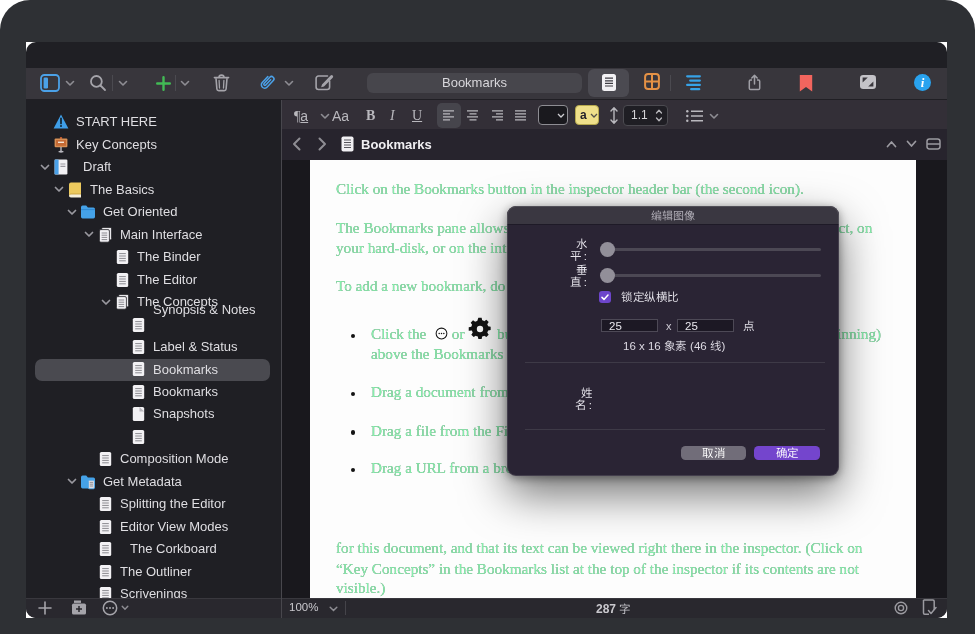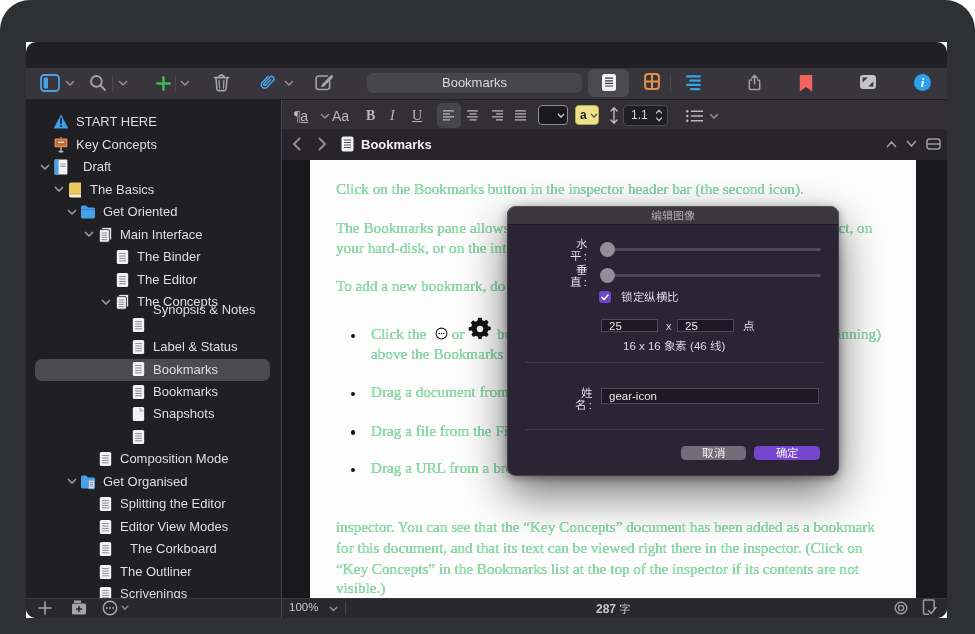--- a/index.html
+++ b/index.html
@@ -250,21 +250,21 @@
 <svg class="abs" style="left:40.5px;top:436.3px" width="10" height="7" viewBox="0 0 10 7">
         <path d="M1.5 1.5 L5 5 L8.5 1.5" stroke="#9a99a0" stroke-width="1.7" fill="none" stroke-linecap="round" stroke-linejoin="round"></path>
       </svg>
 <svg class="abs" style="left:54px;top:432.82px" width="16" height="15" viewBox="0 0 16 15">
         <path d="M1 2.2 a1.6 1.6 0 0 1 1.6-1.6 h3.6 l1.7 1.8 h5.5 a1.6 1.6 0 0 1 1.6 1.6 v7.8 a1.6 1.6 0 0 1-1.6 1.6 H2.6 A1.6 1.6 0 0 1 1 11.8 z" fill="#45a2e8"></path>
         <rect x="8.4" y="5.2" width="6" height="8.6" rx="1" fill="#dddce1" stroke="#45a2e8" stroke-width="0.8"></rect>
         <g stroke="#8b8a90" stroke-width="0.9">
           <path d="M9.8 7.4 h3.2 M9.8 9.2 h3.2 M9.8 11 h3.2"></path>
         </g>
       </svg>
-<div class="brow" style="left:77px;top:428.8px;line-height:22px">Get Organised</div>
+<div class="brow" style="left:77px;top:428.8px;line-height:22px">Get Metadata</div>
 <svg class="abs" style="left:72.5px;top:454.29px" width="13" height="16" viewBox="0 0 13 16">
         <rect x="0.8" y="1" width="11.4" height="14" rx="1.6" fill="#f2f1f4"></rect>
         <g stroke="#8b8a90" stroke-width="1">
           <path d="M3.2 4.6 h6.6 M3.2 7 h6.6 M3.2 9.4 h6.6 M3.2 11.8 h6.6"></path>
         </g>
       </svg>
 <div class="brow" style="left:94px;top:451.3px;line-height:22px">Splitting the Editor</div>
 <svg class="abs" style="left:72.5px;top:476.76px" width="13" height="16" viewBox="0 0 13 16">
         <rect x="0.8" y="1" width="11.4" height="14" rx="1.6" fill="#f2f1f4"></rect>
         <g stroke="#8b8a90" stroke-width="1">
@@ -421,21 +421,20 @@
           <path fill="#141414" d="M10.4 1 h3.2 l.5 2.5 a8.5 8.5 0 0 1 2 .84 l2.1-1.4 2.27 2.27-1.4 2.1 a8.5 8.5 0 0 1 .84 2 l2.5.5 v3.2 l-2.5.5 a8.5 8.5 0 0 1-.84 2 l1.4 2.1-2.27 2.27-2.1-1.4 a8.5 8.5 0 0 1-2 .84 l-.5 2.5 h-3.2 l-.5-2.5 a8.5 8.5 0 0 1-2-.84 l-2.1 1.4-2.27-2.27 1.4-2.1 a8.5 8.5 0 0 1-.84-2 L1 13.6 v-3.2 l2.5-.5 a8.5 8.5 0 0 1 .84-2 l-1.4-2.1 L5.2 3.53 l2.1 1.4 a8.5 8.5 0 0 1 2-.84 z"></path>
           <circle cx="12" cy="12" r="3.1" fill="#fdfdfd"></circle>
         </svg> button<span id="sp2" style="display:inline-block;width:257px"></span><span id="t2">the beginning)</span></div>
 <div class="tline" style="left:345px;top:302.0px">above the Bookmarks list and select.</div>
 <div class="abs" style="left:324.5px;top:349.8px;width:4.5px;height:4.5px;border-radius:50%;background:#141414"></div>
 <div class="tline" style="left:345px;top:340.0px">Drag a document from the binder into the list.</div>
 <div class="abs" style="left:324.5px;top:388.4px;width:4.5px;height:4.5px;border-radius:50%;background:#141414"></div>
 <div class="tline" style="left:345px;top:378.6px">Drag a file from the Finder into the list.</div>
 <div class="abs" style="left:324.5px;top:425.9px;width:4.5px;height:4.5px;border-radius:50%;background:#141414"></div>
 <div class="tline" style="left:345px;top:416.1px">Drag a URL from a browser into the list.</div>
-<div class="tline" style="left:310px;top:474.8px">inspector. You can see that the “Key Concepts” document has been added as a bookmark</div>
 <div class="tline" style="left:310px;top:496.1px">for this document, and that its text can be viewed right there in the inspector. (Click on</div>
 <div class="tline" style="left:310px;top:516.8px">“Key Concepts” in the Bookmarks list at the top of the inspector if its contents are not</div>
 <div class="tline" style="left:310px;top:536.2px">visible.)</div>
 <div class="efoot"></div>
 <div class="abs" style="left:263px;top:559px;color:#c9c8cd;font-size:11.5px">100%</div>
 <svg class="abs" style="left:303px;top:564px" width="9" height="6" viewBox="0 0 9 6">
         <path d="M1.2 1.2 L4.5 4.5 L7.8 1.2" stroke="#8e8d93" stroke-width="1.5" fill="none" stroke-linecap="round"></path>
       </svg>
 <div class="abs" style="left:319px;top:559px;width:1px;height:14px;background:#45444a"></div>
 <div class="abs" style="left:570px;top:559.5px;color:#c9c8cd;font-size:12px;font-weight:bold">287 <span style="font-size:11.5px"><svg class="cj" viewBox="0 0 1000 1000">
@@ -504,21 +503,20 @@
           <path d="M673 601 728 565Q763 587 800 614Q838 641 872 669Q905 697 926 721L867 762Q847 738 814 709Q782 680 745 652Q708 623 673 601ZM636 794 691 753Q733 772 780 798Q826 823 868 850Q911 876 939 898L880 944Q855 922 814 895Q772 868 726 842Q679 815 636 794ZM293 752 362 779Q328 811 284 842Q240 873 194 900Q147 927 104 946Q98 939 88 930Q77 920 66 910Q55 901 46 895Q113 869 180 832Q248 794 293 752ZM461 39H536V394H461ZM105 113H903V171H105ZM160 235H844V292H160ZM54 357H950V417H54ZM116 745Q115 738 112 726Q108 714 104 702Q101 689 98 679Q123 676 157 668Q191 659 236 643Q255 637 292 624Q328 610 376 591Q423 572 476 549Q530 526 584 499Q639 472 688 444L740 492Q600 567 454 622Q308 678 165 715V718Q165 718 158 720Q150 722 140 726Q131 731 124 736Q116 741 116 745ZM116 745 115 699 163 675 808 644Q810 656 814 671Q817 686 821 696Q667 705 557 711Q447 717 372 722Q298 726 251 729Q204 732 178 734Q151 737 138 740Q125 742 116 745ZM193 586Q192 579 188 567Q184 555 180 542Q177 530 173 522Q188 520 205 515Q222 510 243 502Q257 496 290 480Q324 464 365 442Q406 420 441 393L495 436Q433 474 368 504Q303 533 238 554V555Q238 555 231 558Q224 561 215 566Q206 570 200 576Q193 581 193 586ZM193 586 192 543 230 523 591 505Q588 517 584 532Q580 547 579 557Q481 562 415 566Q349 569 308 572Q267 575 244 577Q222 579 211 581Q200 583 193 586ZM479 678H552V874Q552 903 544 920Q535 936 510 945Q486 953 448 955Q411 957 355 957Q352 940 344 920Q336 901 327 887Q359 888 386 888Q412 889 432 888Q451 888 458 888Q471 887 475 884Q479 881 479 872Z"></path>
         </svg> (46 <svg class="cj" viewBox="0 0 1000 1000">
           <path d="M78 698Q77 690 72 678Q68 665 64 652Q59 638 54 629Q71 626 89 608Q107 591 130 563Q142 549 166 518Q191 487 220 444Q250 401 281 351Q312 301 338 250L401 288Q342 390 272 488Q201 585 130 658V660Q130 660 122 664Q114 667 104 673Q94 679 86 686Q78 692 78 698ZM78 698 75 637 111 611 384 562Q382 577 382 596Q383 614 384 625Q290 644 232 656Q175 669 144 676Q114 684 100 688Q86 693 78 698ZM72 457Q70 449 66 436Q61 423 56 409Q52 395 47 386Q61 383 74 366Q88 349 104 324Q112 312 128 284Q145 255 165 216Q185 177 204 132Q224 88 239 43L309 76Q284 137 252 198Q221 260 186 316Q152 372 117 416V418Q117 418 110 422Q104 426 94 432Q85 438 78 444Q72 451 72 457ZM72 457 70 401 106 378 293 359Q290 374 288 392Q287 410 287 421Q223 429 184 434Q144 440 122 444Q100 448 89 451Q78 454 72 457ZM54 826Q96 815 150 801Q204 787 264 770Q325 753 387 736L398 800Q311 826 225 851Q139 876 70 898ZM433 280 903 210 915 276 445 348ZM413 495 931 399 943 465 425 563ZM584 38H658Q658 156 664 264Q669 372 682 466Q694 561 712 638Q729 714 752 770Q775 825 804 854Q832 884 865 884Q878 884 886 874Q895 865 900 840Q905 816 907 772Q918 785 934 796Q950 806 963 812Q957 868 945 900Q933 931 912 944Q891 957 857 957Q807 957 768 924Q728 890 698 828Q668 765 646 680Q625 596 612 493Q598 390 592 275Q585 160 584 38ZM704 100 748 58Q773 69 800 84Q828 99 852 114Q877 130 893 144L849 191Q825 169 784 144Q742 118 704 100ZM887 531 950 561Q895 647 814 720Q734 792 636 848Q537 904 428 942Q421 928 408 910Q394 893 381 880Q488 847 584 796Q681 745 759 678Q837 610 887 531Z"></path>
         </svg>)</div>
 <div class="ddiv" style="top:156px"></div>
 <div class="dlab" style="left:45px;top:181px;width:40px"><svg class="cj" viewBox="0 0 1000 1000">
           <path d="M44 245H335V315H44ZM317 245H330L342 243L385 250Q373 444 335 582Q297 721 234 812Q170 903 81 957Q74 944 61 926Q48 909 36 899Q117 855 176 770Q235 686 270 558Q306 431 317 260ZM66 588 104 534Q145 559 188 588Q230 618 270 650Q310 682 344 713Q377 744 399 771L357 835Q335 806 302 774Q269 743 230 710Q190 676 148 645Q106 614 66 588ZM494 94 565 106Q552 181 534 254Q515 326 490 389Q466 452 436 501Q430 495 418 488Q406 480 394 473Q382 466 373 462Q403 417 426 358Q448 299 466 231Q483 163 494 94ZM658 43H733V899H658ZM459 553H924V623H459ZM399 863H961V934H399ZM500 265H941V336H471ZM66 588Q83 537 100 470Q116 403 132 328Q147 254 160 180Q172 106 179 40L251 45Q242 114 228 190Q214 266 198 342Q181 418 164 488Q146 557 129 611Z"></path>
         </svg><br><svg class="cj" viewBox="0 0 1000 1000">
           <path d="M299 838H800V907H299ZM345 140H793V209H345ZM406 37 492 54Q433 143 342 228Q250 312 122 379Q117 370 108 359Q98 348 88 338Q78 327 69 321Q151 282 216 234Q281 186 329 136Q377 85 406 37ZM766 140H781L794 136L844 167Q792 269 710 352Q627 434 524 498Q422 561 310 606Q197 650 86 676Q83 665 76 652Q69 640 62 628Q54 615 47 607Q132 589 219 560Q306 530 388 490Q470 449 543 398Q616 346 673 284Q730 223 766 153ZM263 351 321 308Q355 330 392 358Q428 386 462 414Q495 441 517 463L456 513Q436 490 404 462Q371 433 334 404Q297 374 263 351ZM773 540H849V959H773ZM327 540H794V609H327V959H252V600L312 540Z"></path>
         </svg><span class="lat" style="margin-left:2px">:</span></div>
-<div class="dinput" style="left:94px;top:182px;width:218px;height:16px;line-height:15px">gear-icon</div>
 <div class="ddiv" style="top:223px"></div>
 <div class="dbtn" style="left:174px;top:240px;width:65px;background:#716d79"><svg class="cj" viewBox="0 0 1000 1000">
           <path d="M506 152H881V224H506ZM858 152H870L883 150L929 162Q905 363 848 517Q792 671 710 780Q629 890 528 960Q520 947 506 930Q491 913 479 903Q572 845 650 740Q727 636 781 492Q835 347 858 170ZM620 204Q643 360 686 495Q729 630 798 732Q867 835 967 894Q959 900 949 910Q939 921 930 932Q921 943 915 953Q811 885 740 776Q669 668 624 526Q580 383 554 214ZM48 87H502V155H48ZM154 295H404V360H154ZM154 505H407V571H154ZM115 124H187V766L115 775ZM38 750Q97 741 175 730Q253 718 340 704Q428 690 514 676L518 740Q436 755 353 770Q270 785 194 798Q118 811 55 822ZM356 123H429V958H356Z"></path>
         </svg><svg class="cj" viewBox="0 0 1000 1000">
           <path d="M428 503H856V568H428ZM425 677H856V741H425ZM863 68 935 96Q909 146 878 198Q848 249 821 285L757 258Q775 232 794 200Q814 167 832 132Q851 97 863 68ZM351 102 414 73Q436 101 457 134Q478 167 494 199Q511 231 519 257L452 290Q445 265 429 232Q413 199 393 165Q373 131 351 102ZM379 325H859V396H453V960H379ZM822 325H895V866Q895 897 887 914Q879 932 857 942Q834 951 796 952Q757 954 700 954Q698 940 691 919Q684 898 676 883Q719 884 754 884Q790 885 802 884Q822 883 822 865ZM604 39H679V369H604ZM85 102 130 51Q161 66 194 86Q227 106 256 127Q286 148 304 166L258 224Q240 205 212 184Q183 162 150 140Q116 118 85 102ZM38 370 81 317Q113 331 147 351Q181 371 212 392Q242 413 260 431L216 490Q197 471 167 450Q137 428 104 407Q70 386 38 370ZM69 901Q94 862 124 808Q153 754 184 694Q214 634 239 577L295 622Q272 675 245 733Q218 791 190 846Q161 902 134 950Z"></path>
         </svg></div>
 <div class="dbtn" style="left:247px;top:240px;width:66px;background:#7445cd"><svg class="cj" viewBox="0 0 1000 1000">
           <path d="M490 650H890V716H490ZM494 471H888V531H494ZM494 295H889V360H494ZM645 330H711V924H645ZM855 295H927V870Q927 898 920 914Q913 931 894 940Q875 948 843 950Q811 952 764 952Q763 937 758 918Q752 899 745 885Q777 886 804 886Q831 886 839 886Q855 885 855 870ZM443 295H513V562Q513 609 508 662Q504 714 492 768Q479 821 456 870Q432 920 393 961Q387 955 376 946Q366 938 355 931Q344 924 335 920Q384 869 406 808Q429 746 436 682Q443 618 443 562ZM552 37 618 54Q580 158 521 252Q462 345 393 409Q389 402 381 392Q373 381 364 370Q355 359 348 352Q413 295 466 212Q519 129 552 37ZM553 123H783V186H521ZM764 123H780L792 120L840 153Q824 184 801 218Q778 251 754 282Q730 313 707 336Q697 328 682 318Q668 309 657 303Q677 281 697 252Q717 223 735 192Q753 162 764 137ZM56 93H393V162H56ZM151 401H361V834H151V767H297V469H151ZM181 127 251 142Q234 235 209 326Q184 416 150 494Q116 573 70 633Q67 623 62 608Q56 593 48 577Q41 561 35 552Q91 475 126 363Q162 251 181 127ZM121 401H186V914H121Z"></path>
         </svg><svg class="cj" viewBox="0 0 1000 1000">
           <path d="M211 348H795V421H211ZM499 585H836V655H499ZM460 382H538V889L460 878ZM224 502 300 510Q280 661 231 775Q182 889 97 963Q92 956 81 946Q70 937 58 928Q46 918 36 913Q120 848 164 743Q208 638 224 502ZM272 630Q298 706 340 754Q382 801 437 826Q492 851 558 860Q625 869 702 869Q713 869 738 869Q763 869 794 869Q826 869 859 869Q892 869 919 868Q946 868 960 868Q955 877 949 890Q943 904 938 918Q934 933 932 944H882H698Q609 944 534 932Q458 921 398 890Q337 859 290 802Q243 744 211 653ZM82 153H918V371H841V224H156V371H82ZM426 54 500 33Q517 62 534 96Q552 131 559 156L482 180Q475 156 459 120Q443 84 426 54Z"></path>

